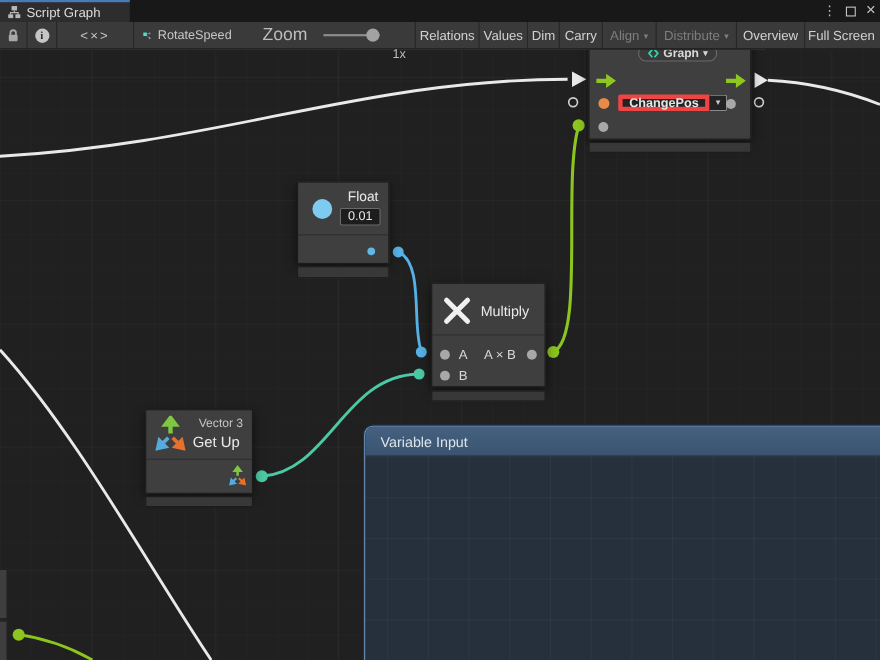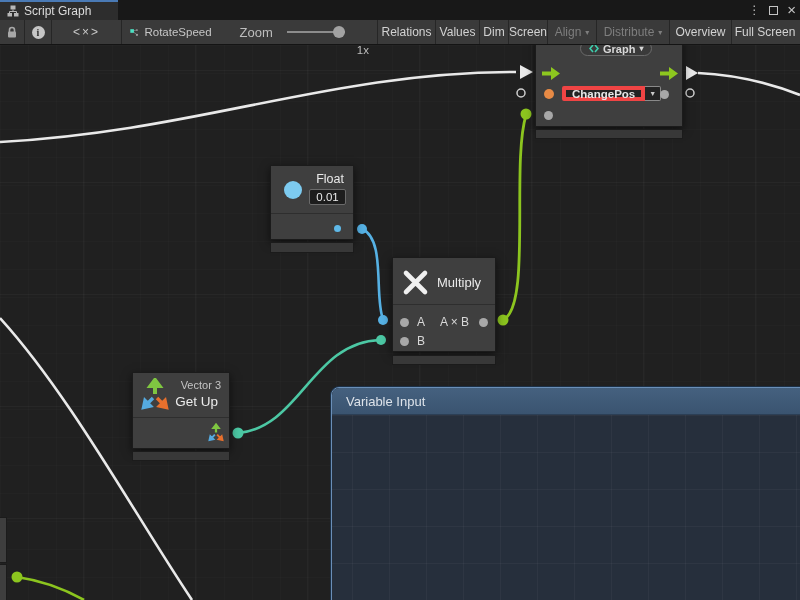--- a/index.html
+++ b/index.html
@@ -21,21 +21,21 @@
   .toolbar { position:absolute; top:20px; left:0; width:800px; height:25px; background:#3a3a3a;
              display:flex; border-bottom:1px solid #141414; z-index:30; }
   .sec { height:100%; display:flex; align-items:center; justify-content:center;
          border-right:1px solid #262626; color:#d2d2d2; font-size:12px; flex:0 0 auto; }
   .sec.disabled { color:#7e7e7e; }
   .info-circle { width:13px; height:13px; border-radius:50%; background:#c6c6c6; color:#2c2c2c;
                  font:bold 10px "Liberation Serif", serif; display:flex; align-items:center; justify-content:center; }
   .code-glyph { letter-spacing:2px; color:#c9c9c9; font-size:12px; }
   .graphzoom { justify-content:flex-start; padding:0 8px; gap:6px; }
   .gz-label { color:#c6c6c6; font-size:11.5px; }
-  .zoom-label { margin-left:22px; color:#bdbdbd; font-size:13px; }
+  .zoom-label { margin-left:22px; color:#bdbdbd; font-size:16px; }
   .slider { position:relative; width:96px; height:14px; margin-left:8px; }
   .slider .track { position:absolute; left:0; right:0; top:6px; height:2px; background:#8d8d8d; }
   .slider .thumb { position:absolute; right:0px; top:1px; width:12px; height:12px; border-radius:50%; background:#a2a2a2; }
   .zoom-val { color:#bdbdbd; font-size:11.5px; margin-left:6px;margin-top:36px; }
   .dd-arrow { font-size:8px; margin-left:4px; }
 
   
   .canvas { position:absolute; top:45px; left:0; width:800px; height:555px; overflow:hidden;
     background-color:#202020;
     background-image:
@@ -146,21 +146,21 @@
     <div class="sec btn" style="width:58px">
         <span>Relations</span>
       </div>
     <div class="sec btn" style="width:44px">
         <span>Values</span>
       </div>
     <div class="sec btn" style="width:29px">
         <span>Dim</span>
       </div>
     <div class="sec btn" style="width:39px">
-        <span>Screen</span>
+        <span>Carry</span>
       </div>
     <div class="sec btn disabled" style="width:49px">
       <span>Align</span>
       <span class="dd-arrow">▾</span>
     </div>
     <div class="sec btn disabled" style="width:73px">
       <span>Distribute</span>
       <span class="dd-arrow">▾</span>
     </div>
     <div class="sec btn" style="width:62px">

